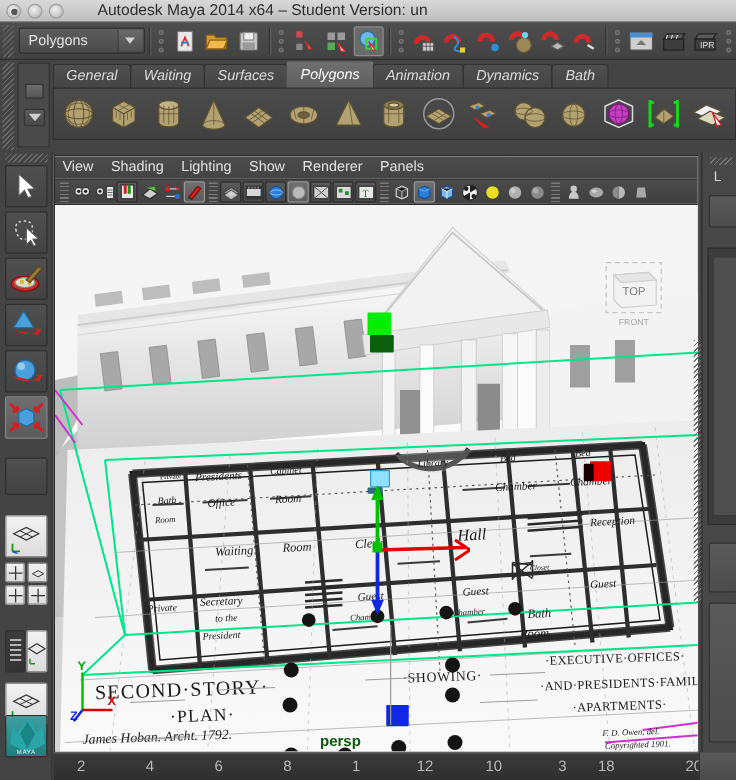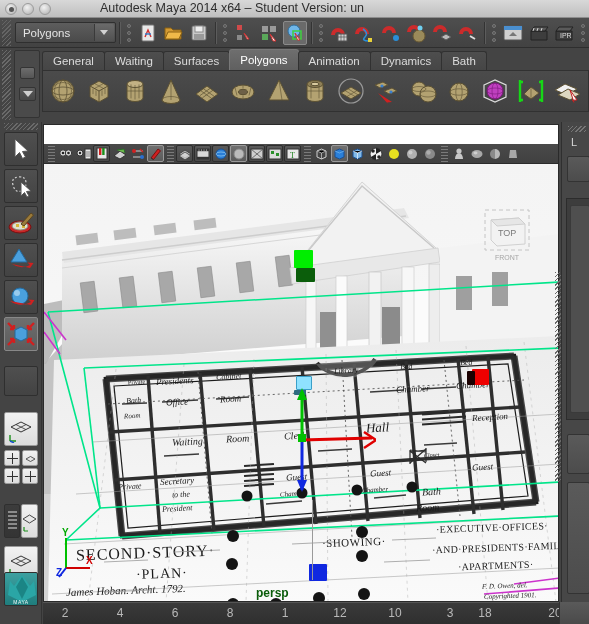--- a/index.html
+++ b/index.html
@@ -30,21 +30,21 @@
     border: 1px solid #9c9c9c;
   }
   .wdot.active::after {
     content:""; position:absolute; width:5px;height:5px;border-radius:50%;
     background:#555; margin: 3px 0 0 3px;
   }
   .title-text {
     position: absolute; left: 0; top: 1px; width: 589px;
     text-align: center; font-size: 12.5px; color: #2e2e2e;
     white-space: nowrap; overflow: hidden;
-    padding-left: 100px;
+    padding-left: 78px;
     text-align: left;
   }
 
   
   .statusline {
     position: absolute; left: 0; top: 18px; width: 589px; height: 30px;
     background: linear-gradient(#4e4e4e, #424242);
     border-bottom: 1px solid #2e2e2e;
     display: flex; align-items: center;
   }
@@ -77,20 +77,21 @@
     position: relative;
   }
   .tool-ico.sel { background:#6a6a6a; border:1px solid #8a8a8a; }
   .tiny-dots { width:8px; display:flex;flex-direction:column;gap:3px;align-items:center;margin:0 2px;}
   .tiny-dots i { width:4px;height:4px;border-radius:50%;background:#555;border:1px solid #777;display:block;}
 
   
   .shelfwrap {
     position: absolute; left: 0; top: 48px; width: 589px; height: 74px;
     background: #444444;
+    font-style: italic;
   }
   .shelf-sidegrip {
     position:absolute; left:2px; top:2px; width:9px; height:70px;
     background-image: repeating-linear-gradient(135deg,#6a6a6a 0 1px,transparent 1px 3px);
   }
   .shelf-leftbox {
     position:absolute; left:14px; top:2px; width:26px; height:68px;
     background:#4a4a4a; border:1px solid #333; border-radius:2px;
   }
   .shelf-leftbox .sq {
@@ -649,20 +650,28 @@
       <svg width="34" height="30" viewBox="0 0 34 30" style="position:absolute;left:0;top:0">
         <path d="M17 2 L25 13 L29 8 L31 22 L17 29 L3 22 L5 8 L9 13z" fill="#2aa6a6"></path>
         <path d="M17 4 L23 14 L17 26 L11 14z" fill="#1b8585"></path>
       </svg>
       <span style="position:relative;z-index:2;letter-spacing:.5px">MAYA</span>
     </div>
   </div>
 
   <div class="viewport">
 
+    <div class="vp-menubar">
+      <span class="vp-menu">View</span>
+      <span class="vp-menu">Shading</span>
+      <span class="vp-menu">Lighting</span>
+      <span class="vp-menu">Show</span>
+      <span class="vp-menu">Renderer</span>
+      <span class="vp-menu">Panels</span>
+    </div>
 
     <div class="vp-iconbar">
       <div class="vp-dots"></div>
       <div class="vp-ico">
         <svg width="16" height="14" viewBox="0 0 16 14">
             <circle cx="5" cy="6" r="3.2" fill="#dcdcdc" stroke="#333"></circle>
             <circle cx="10.5" cy="6" r="3.2" fill="#dcdcdc" stroke="#333"></circle>
             <circle cx="5" cy="6" r="1.3" fill="#222"></circle>
             <circle cx="10.5" cy="6" r="1.3" fill="#222"></circle>
           </svg>

